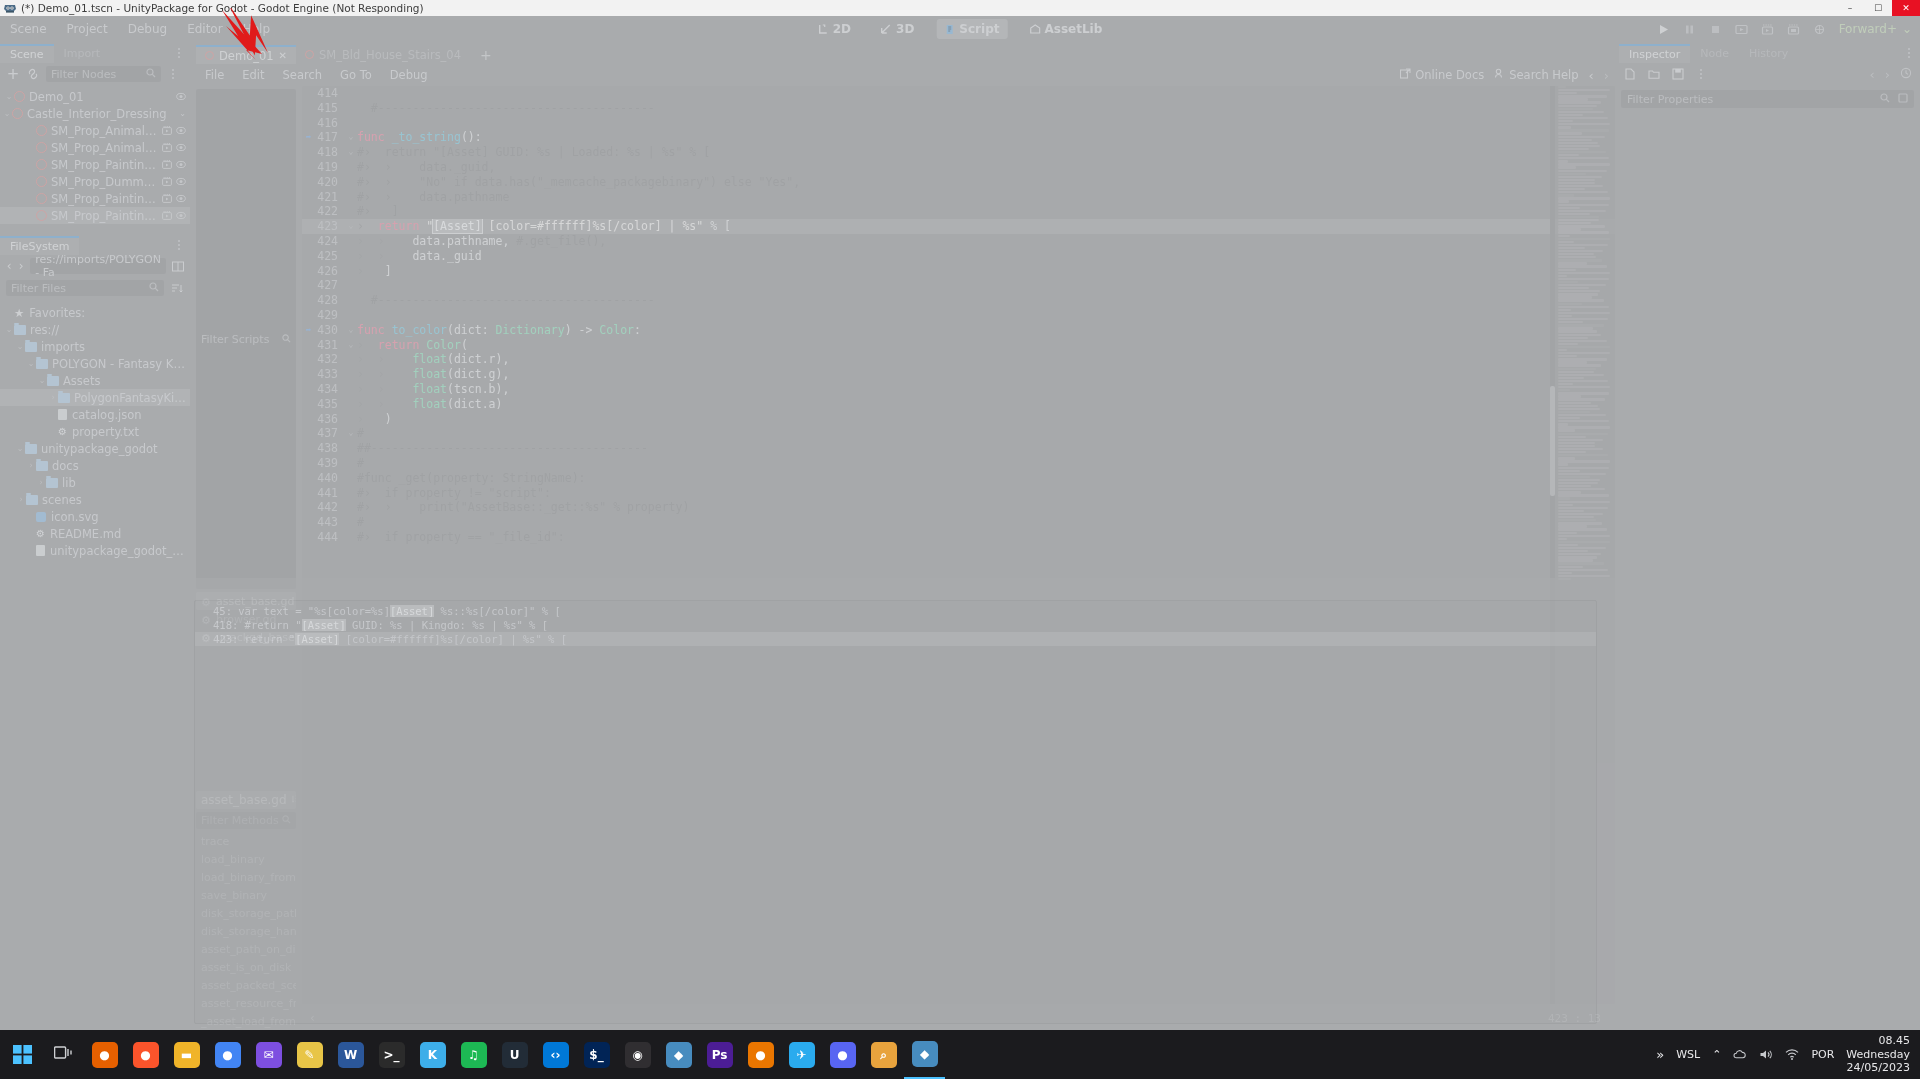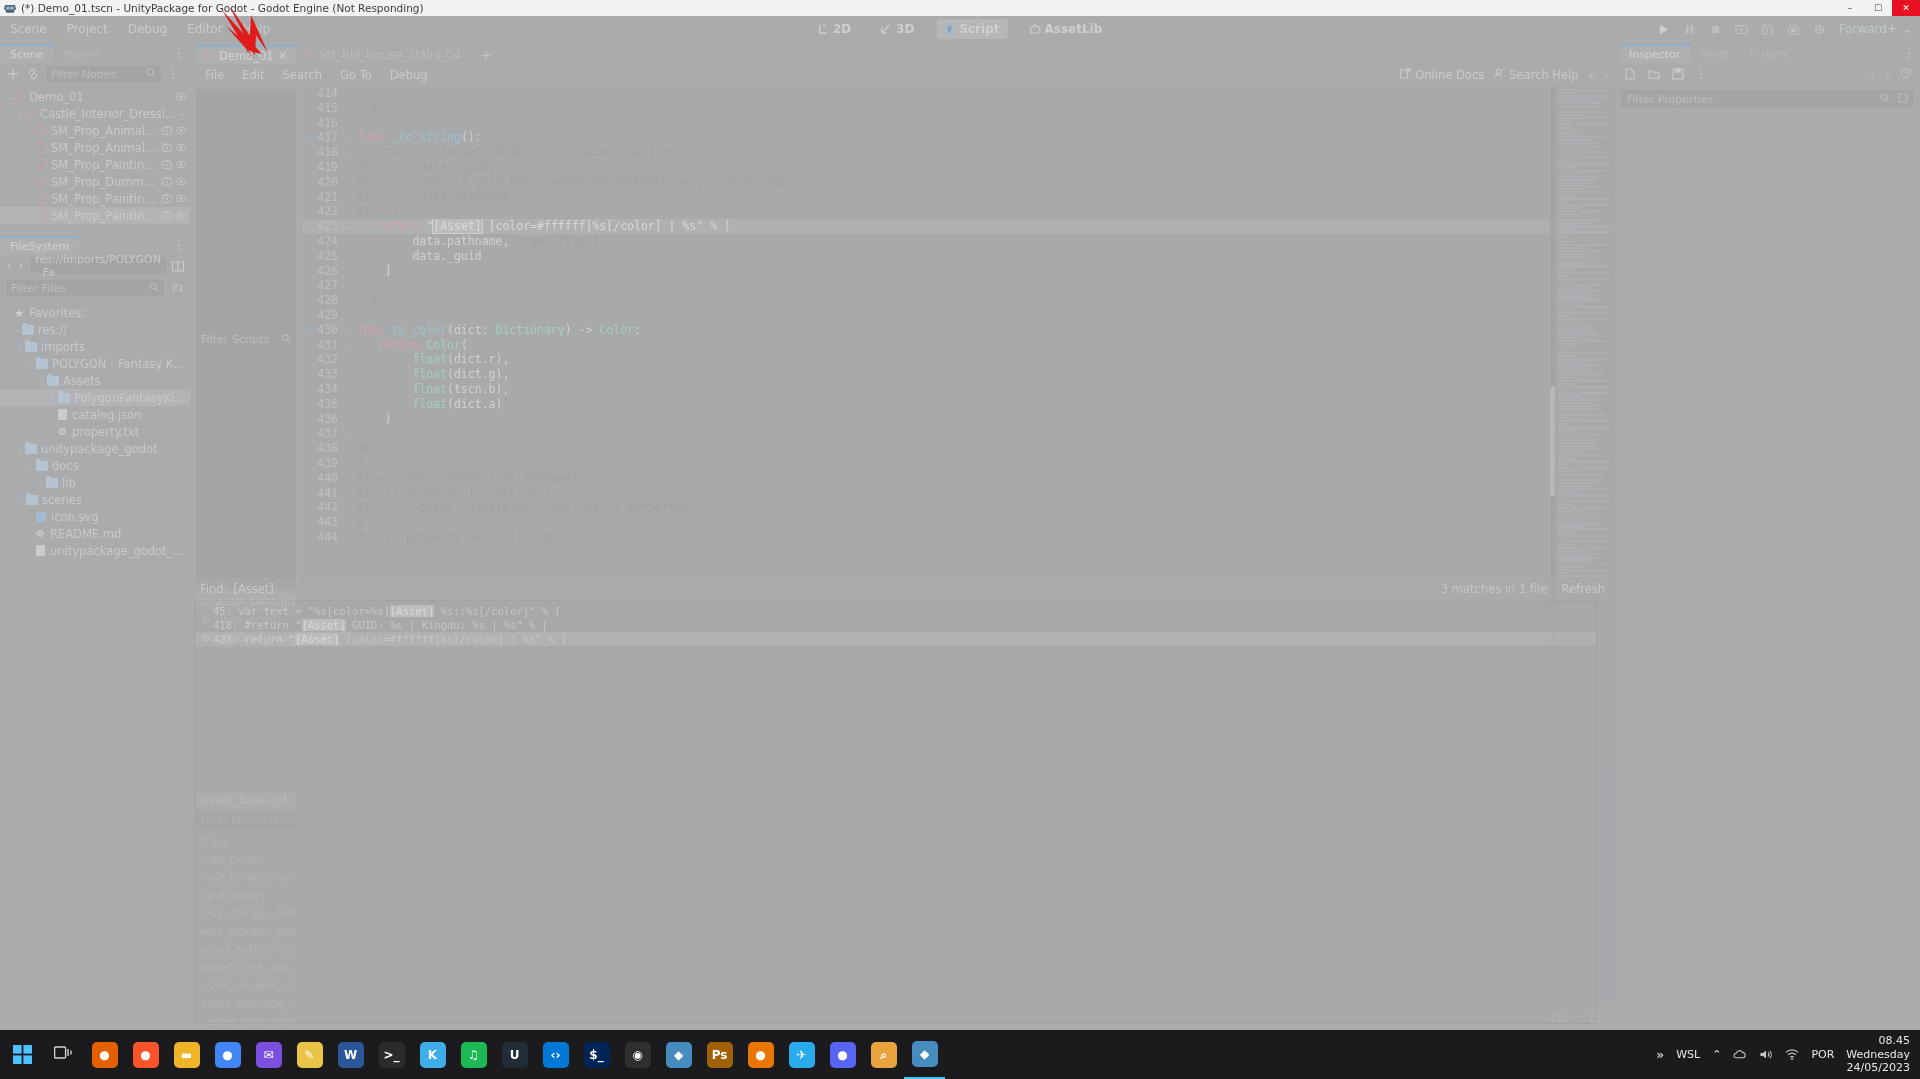--- a/index.html
+++ b/index.html
@@ -301,21 +301,21 @@
             <span class="twist">⌄</span>
             <span class="nodeicon"></span>
             <span class="lbl">Demo_01</span>
             <span class="rightico">
               <span><svg width="10" height="9" viewBox="0 0 10 9">
                   <ellipse cx="5" cy="4.5" rx="4.3" ry="3.1" fill="none" stroke="#d6d8db" stroke-width="1"></ellipse>
                   <circle cx="5" cy="4.5" r="1.5" fill="#d6d8db"></circle>
                 </svg></span>
             </span>
           </div>
-          <div class="trow" style="padding-left: 15px;">
+          <div class="trow" style="padding-left: 2px;">
             <span class="twist">⌄</span>
             <span class="nodeicon"></span>
             <span class="lbl">Castle_Interior_Dressing</span>
             <span class="rightico">
               <span style="font-size:8px">⌄</span>
             </span>
           </div>
           <div class="trow" style="padding-left: 26px;">
             <span class="twist"></span>
             <span class="nodeicon"></span>
@@ -452,21 +452,21 @@
               <path d="M10 2 v7 M8.6 7.6 L10 9 L11.4 7.6" stroke="#dfe1e4" stroke-width="1" fill="none"></path>
             </svg>
           </span>
       </div>
       <div class="tree" id="fs-tree">
           <div class="trow" style="padding-left: 4px;">
             <span class="twist"></span>
             <span style="margin-right:5px;color:#e3e5e8">★</span>
             <span class="lbl">Favorites:</span>
           </div>
-          <div class="trow" style="padding-left: 4px; margin-left: 8px;">
+          <div class="trow" style="padding-left: 4px;">
             <span class="twist">⌄</span>
             <span class="folder"></span>
             <span class="lbl">res://</span>
           </div>
           <div class="trow" style="padding-left: 15px;">
             <span class="twist">⌄</span>
             <span class="folder"></span>
             <span class="lbl">imports</span>
           </div>
           <div class="trow" style="padding-left: 26px;">
@@ -863,26 +863,20 @@
             <span>423</span>
             <span>:</span>
             <span>13</span>
           </span>
         </div>
       </div>
     </div>
   </div>
 
   <div id="find-panel" class="ghost">
-    <div id="find-head">
-      <span style="margin-right:6px">Find:</span>
-      <span>[Asset]</span>
-      <span class="matches">3 matches in 1 file</span>
-      <span class="refresh">Refresh</span>
-    </div>
     <div id="find-results">
       <div id="find-rows">
           <div class="fr-row"><span>45: </span><span>var text = "%s[color=%s]</span><span class="fr-hit">[Asset]</span><span> %s::%s[/color]" % [</span></div>
           <div class="fr-row"><span>418: </span><span>#return "</span><span class="fr-hit">[Asset]</span><span> GUID: %s | Kingdo: %s | %s" % [</span></div>
           <div class="fr-row sel"><span>423: </span><span>return "</span><span class="fr-hit">[Asset]</span><span> [color=#ffffff]%s[/color] | %s" % [</span></div>
         </div>
     </div>
   </div>
 
   <div id="right-col" class="ghost">
@@ -1002,21 +996,21 @@
         <span class="tbtn">
           <span class="appico" style="background: rgb(1, 36, 86);">$_</span>
         </span>
         <span class="tbtn">
           <span class="appico" style="background: rgb(48, 46, 49);">◉</span>
         </span>
         <span class="tbtn">
           <span class="appico" style="background: rgb(71, 140, 191);">◆</span>
         </span>
         <span class="tbtn">
-          <span class="appico" style="background: #a16207;">Ps</span>
+          <span class="appico" style="background: #4c1d95;">Ps</span>
         </span>
         <span class="tbtn">
           <span class="appico" style="background: rgb(234, 118, 0);">●</span>
         </span>
         <span class="tbtn">
           <span class="appico" style="background: rgb(42, 171, 238);">✈</span>
         </span>
         <span class="tbtn">
           <span class="appico" style="background: rgb(88, 101, 242);">●</span>
         </span>

